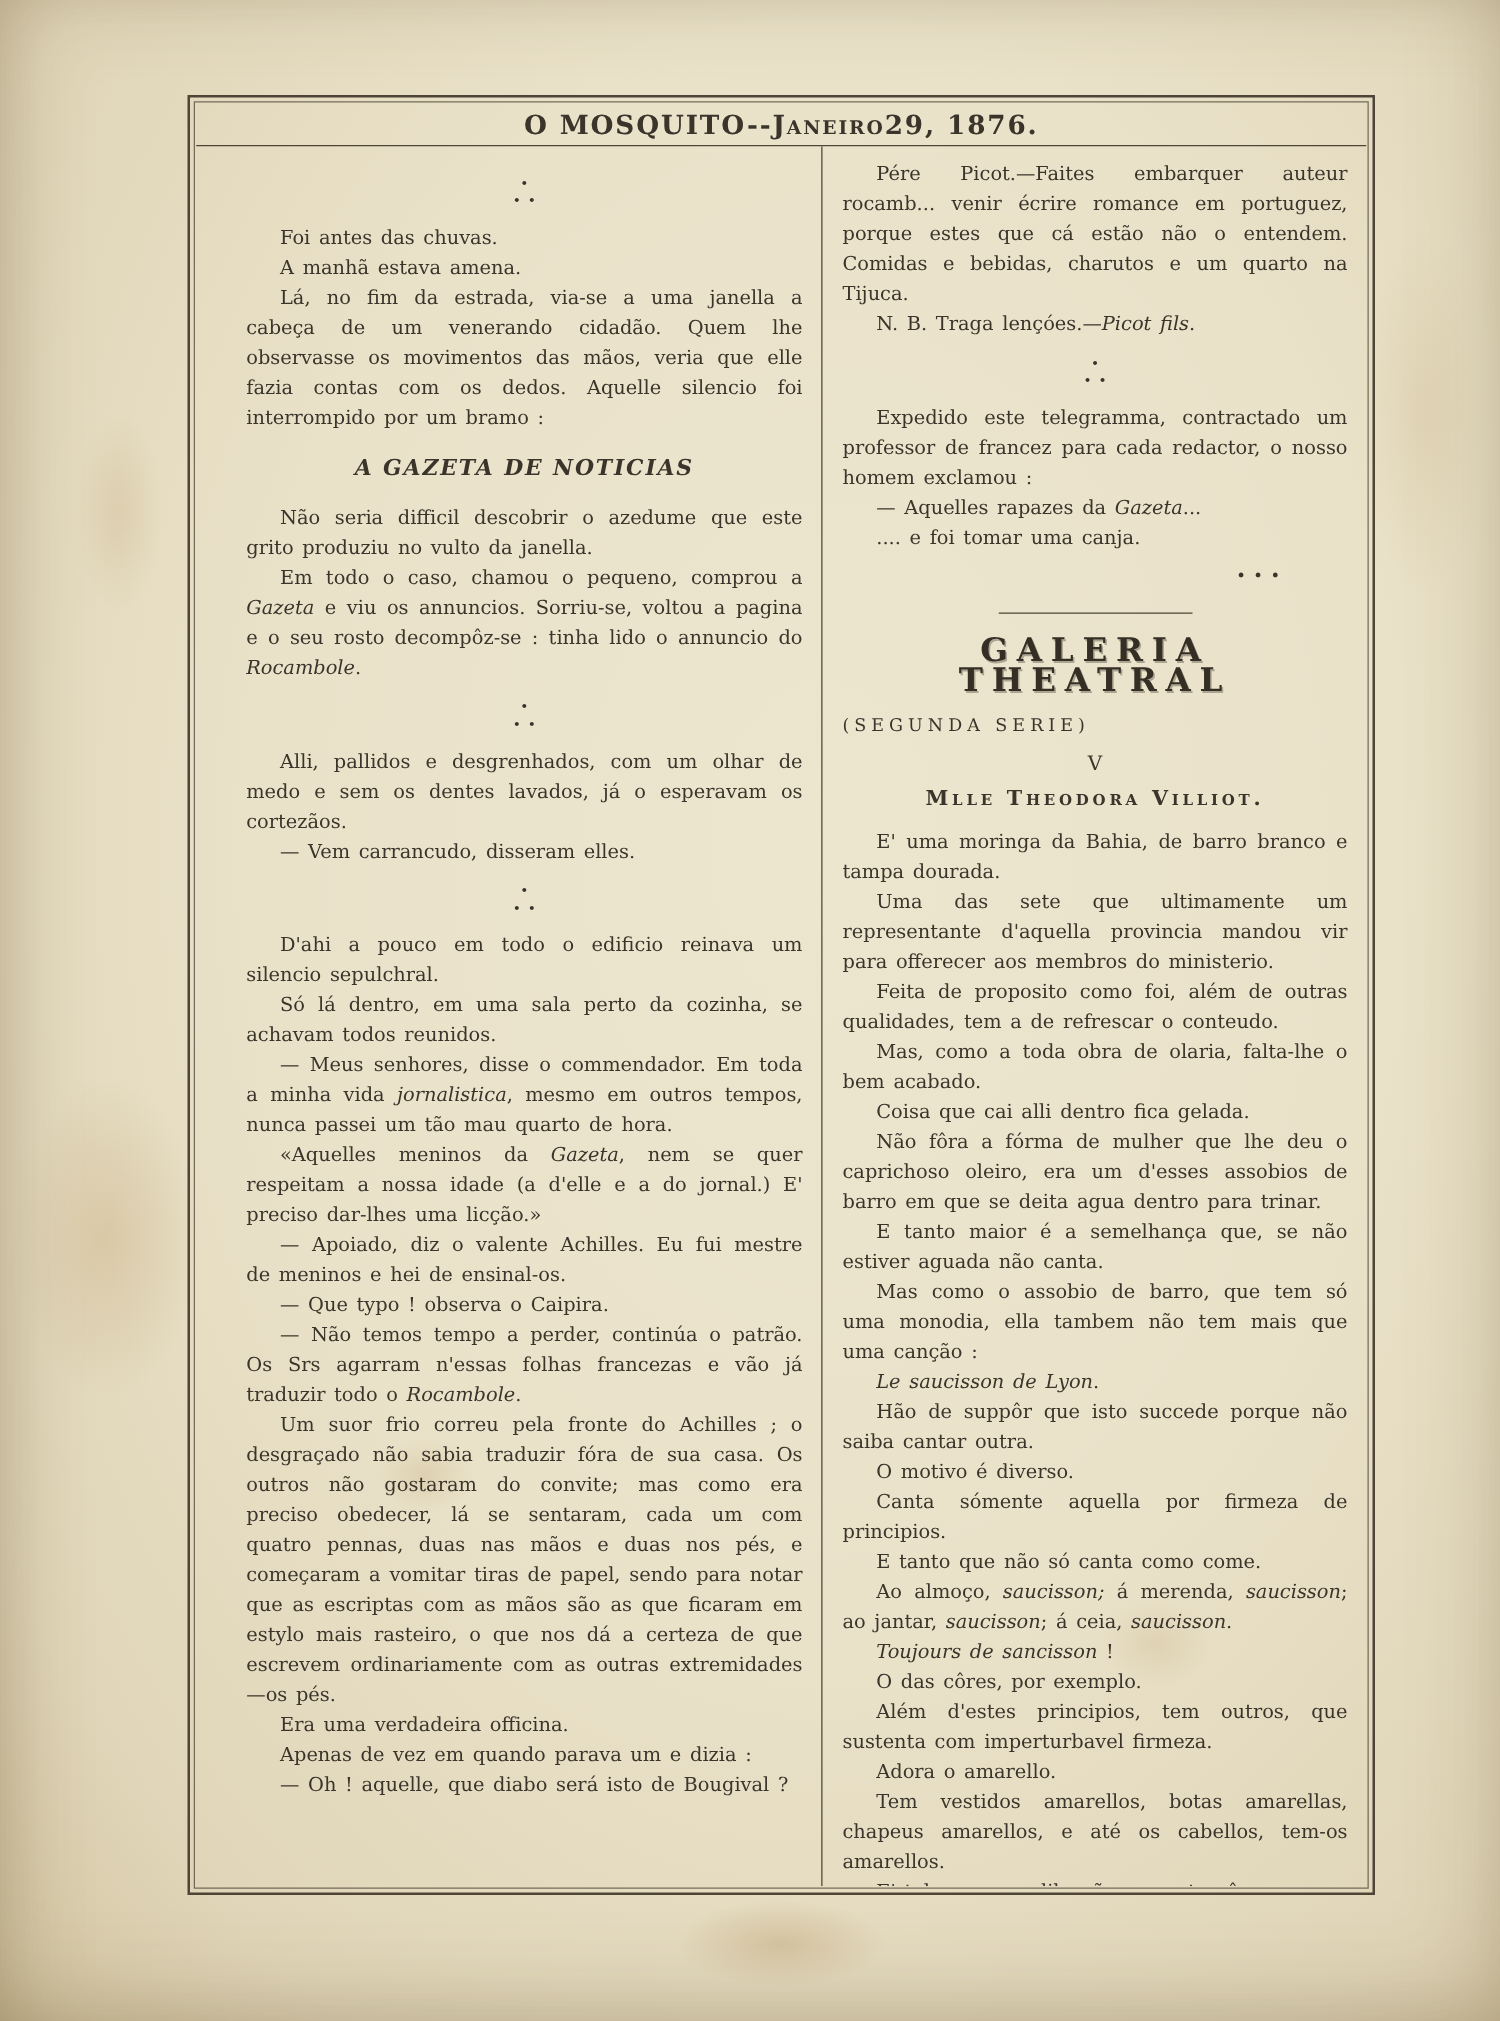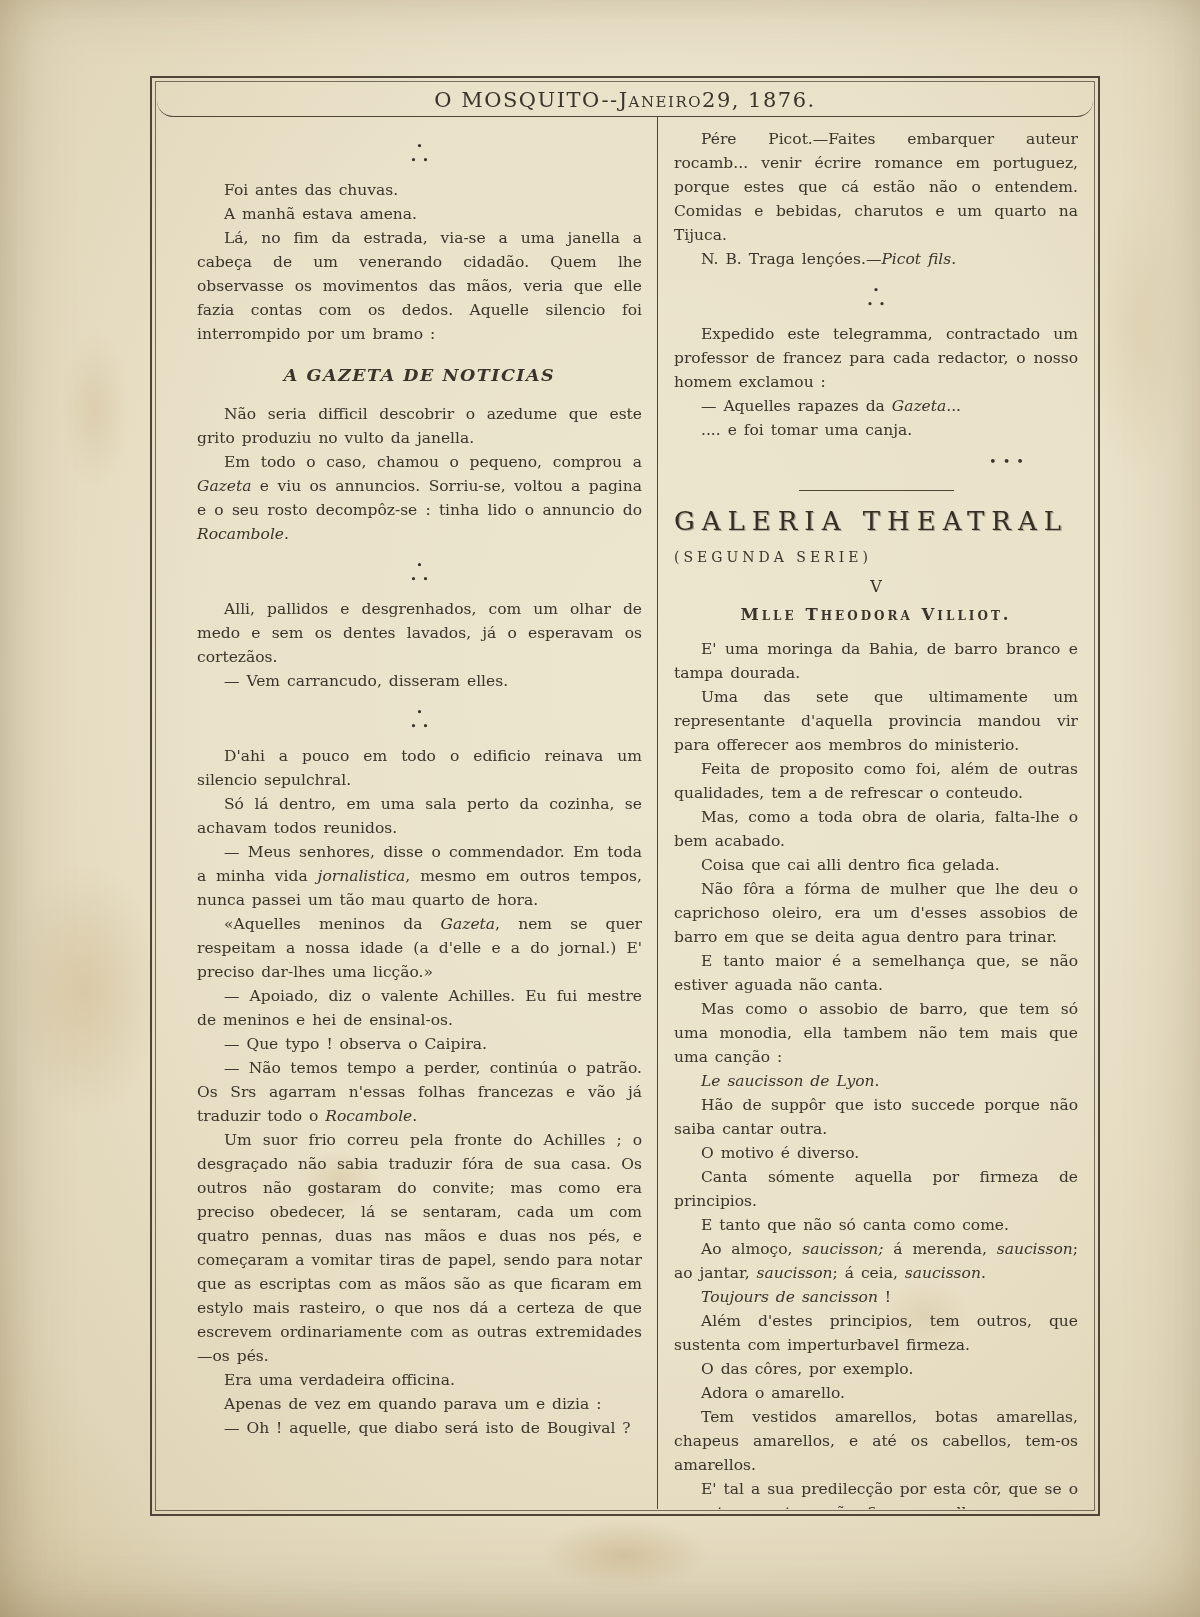--- a/index.html
+++ b/index.html
@@ -36,22 +36,22 @@
   }
   .frame::before{
     content:"";position:absolute;inset:3px;border:1px solid rgba(78,69,54,.75);
     pointer-events:none;
   }
   .masthead{
     margin:5px 5px 0 5px;
     height:33px;
     border-bottom:1px solid var(--line);
     display:flex;align-items:center;justify-content:center;
-    font-size:21px;font-weight:normal;letter-spacing:1.5px;color:var(--ink);
-    position:relative;z-index:1;border-radius:16px;
+    font-size:21px;font-weight:bold;letter-spacing:1.5px;color:var(--ink);
+    position:relative;z-index:1;
   }
   .masthead .sc{font-variant:small-caps;}
   .columns{
     flex:1;display:flex;overflow:hidden;margin:0 5px 5px 5px;position:relative;z-index:1;
   }
   .col{
     box-sizing:border-box;
     color:var(--ink);
     font-size:15.5px;line-height:24px;
     text-align:justify;
@@ -72,21 +72,21 @@
   .dots-row{text-align:right;padding-right:48px;font-size:13px;letter-spacing:6px;color:var(--ink);margin:8px 0 2px;}
   .dots-row::before{content:"\2022\2022\2022";}
 
   .short-rule{width:155px;border-top:1px solid var(--line);margin:16px auto 18px;}
 
   .gazette-head{
     text-align:center;font-style:italic;font-weight:bold;
     font-size:17.5px;letter-spacing:1.5px;margin:17px 0 15px;text-indent:0;
   }
   .display-head{
-    font-weight:normal;font-size:26px;letter-spacing:7px;
+    text-align:center;font-weight:bold;font-size:26px;letter-spacing:7px;
     margin:4px 0 12px;text-indent:0;color:#342e24;
     text-shadow:1.2px 1.2px 0 rgba(52,46,36,.35);
   }
   .sub-head{letter-spacing:4px;font-size:14px;margin:0 0 6px;}
   .roman-num{text-align:center;font-size:16px;margin:0 0 4px;}
   .sc-head{
     text-align:center;font-variant:small-caps;font-weight:bold;
     letter-spacing:3px;font-size:16.5px;margin:2px 0 10px;
   }
 </style>
@@ -153,21 +153,21 @@
           <p class="para">Não fôra a fórma de mulher que lhe deu o caprichoso oleiro, era um d'esses assobios de barro em que se deita agua dentro para trinar.</p>
           <p class="para">E tanto maior é a semelhança que, se não estiver aguada não canta.</p>
           <p class="para">Mas como o assobio de barro, que tem só uma monodia, ella tambem não tem mais que uma canção :</p>
           <p class="para"><span class="it">Le saucisson de Lyon</span><span>.</span></p>
           <p class="para">Hão de suppôr que isto succede porque não saiba cantar outra.</p>
           <p class="para">O motivo é diverso.</p>
           <p class="para">Canta sómente aquella por firmeza de principios.</p>
           <p class="para">E tanto que não só canta como come.</p>
           <p class="para"><span>Ao almoço, </span><span class="it">saucisson;</span><span> á merenda, </span><span class="it">saucisson</span><span>; ao jantar, </span><span class="it">saucisson</span><span>; á ceia, </span><span class="it">saucisson</span><span>.</span></p>
           <p class="para"><span class="it">Toujours de sancisson</span><span> !</span></p>
+          <p class="para">O das côres, por exemplo.</p>
           <p class="para">Além d'estes principios, tem outros, que sustenta com imperturbavel firmeza.</p>
-          <p class="para">O das côres, por exemplo.</p>
           <p class="para">Adora o amarello.</p>
           <p class="para">Tem vestidos amarellos, botas amarellas, chapeus amarellos, e até os cabellos, tem-os amarellos.</p>
           <p class="para">E' tal a sua predilecção por esta côr, que se  o  amante que tem não fica amarello em poucos dias, é logo e logo posto á margem.</p>
         </div>
     </div>
   </div>
 </div>
 
 </body></html>

